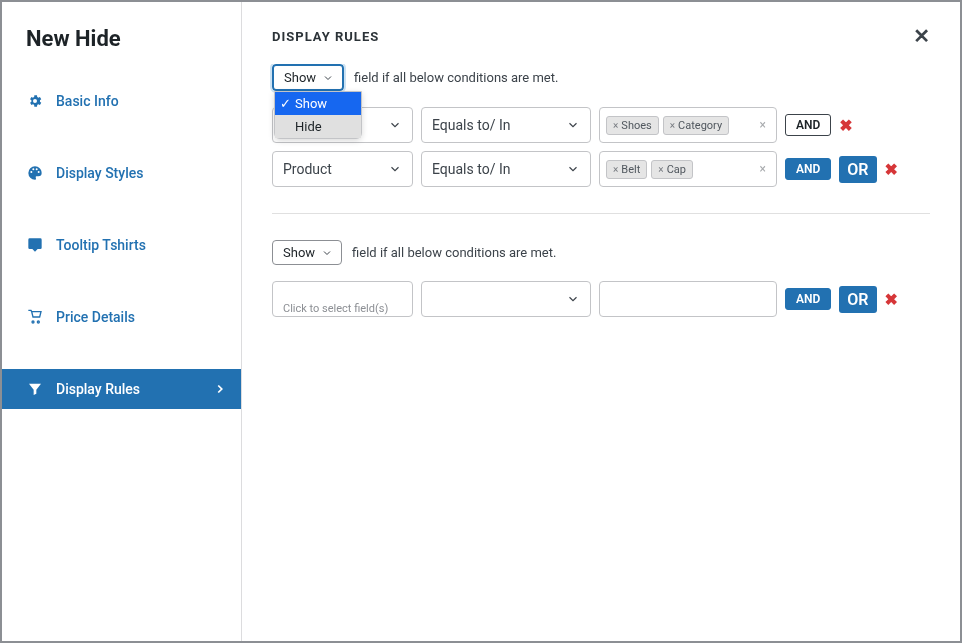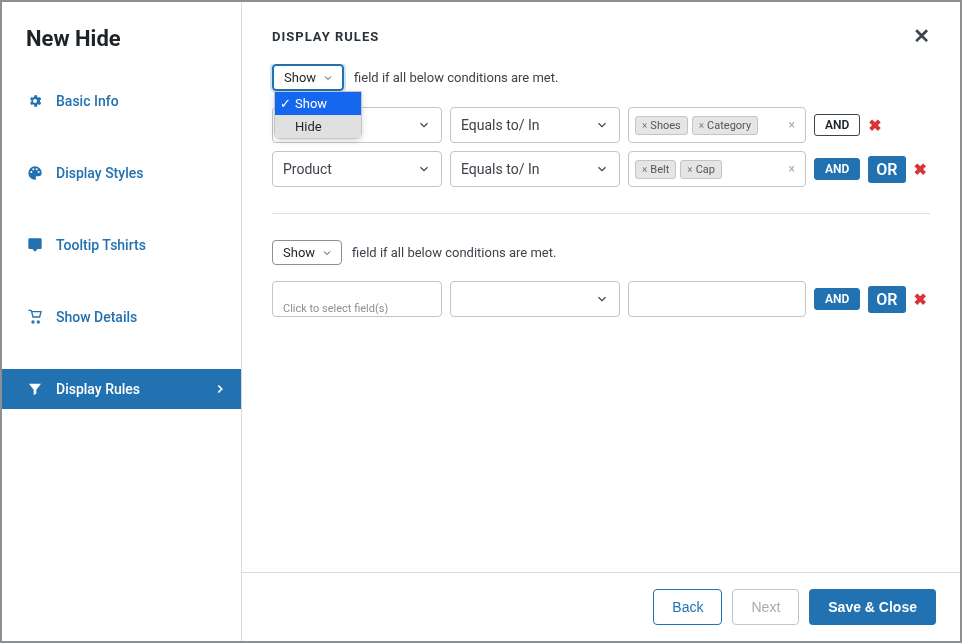--- a/index.html
+++ b/index.html
@@ -25,21 +25,21 @@
 .select-box { display: inline-flex; align-items: center; gap: 6px; border: 1px solid #8c8f94; border-radius: 4px; padding: 4px 8px 4px 10px; background: #fff; cursor: pointer; font-size: 13px; position: relative; }
 .select-box.open { border: 2px solid #2271b1; outline: 2px solid #cce2f3; }
 .select-box .caret { color: #3c434a; }
 .dropdown-menu { position: absolute; top: 100%; left: 0; width: 88px; background: #fff; border: 1px solid #c3c4c7; border-radius: 0 0 6px 6px; box-shadow: 0 2px 6px rgba(0,0,0,0.15); margin-top: 2px; z-index: 10; }
 .dropdown-item { padding: 4px 8px 4px 20px; font-size: 13px; cursor: pointer; position: relative; }
 .dropdown-item.selected { background: #1667f0; color: #fff; }
 .dropdown-item.selected::before { content: "✓"; position: absolute; left: 5px; }
 .dropdown-item.hover { background: #e0e0e0; }
 .help-text { color: #3c434a; font-size: 13px; }
 .rule-row { display: flex; align-items: center; gap: 8px; margin-bottom: 8px; }
-.field-select { border: 1px solid #c3c4c7; border-radius: 4px; background: #fff; height: 36px; padding: 0 10px; display: flex; align-items: center; justify-content: space-between; width: 170px; cursor: pointer; font-size: 14px; color: #3c434a; }
+.field-select { border: 1px solid #c3c4c7; border-radius: 4px; background: #fff; height: 36px; padding: 0 10px; display: flex; align-items: center; justify-content: space-between; width: 141px; cursor: pointer; font-size: 14px; color: #3c434a; }
 .op-select { border: 1px solid #c3c4c7; border-radius: 4px; background: #fff; height: 36px; padding: 16px 10px; display: flex; align-items: center; justify-content: space-between; width: 170px; cursor: pointer; font-size: 14px; color: #3c434a; }
 .tags-box { border: 1px solid #c3c4c7; border-radius: 4px; background: #fff; height: 36px; padding: 0 6px; display: flex; align-items: center; gap: 4px; width: 178px; }
 .tag { background: #e5e5e5; border: 1px solid #c3c4c7; border-radius: 3px; padding: 2px 6px; font-size: 11px; color: #50575e; display: inline-flex; align-items: center; gap: 3px; }
 .tag .x { color: #787c82; font-size: 10px; cursor: pointer; }
 .tags-clear { margin-left: auto; color: #a7aaad; font-size: 12px; cursor: pointer; padding-right: 4px; }
 .and-pill { border: 1px solid #3c434a; border-radius: 3px; padding: 3px 10px; font-size: 12px; font-weight: 600; cursor: pointer; background: #fff; }
 .and-pill.blue { background: #2271b1; color: #fff; border-color: #2271b1; }
 .or-pill { background: #2271b1; color: #fff; border-radius: 3px; padding: 4px 8px; font-size: 16px; font-weight: 600; cursor: pointer; }
 .row-remove { color: #d63638; font-size: 16px; font-weight: 700; cursor: pointer; }
 .divider { border-top: 1px solid #e0e0e0; margin: 20px 0 26px; }
@@ -83,21 +83,21 @@
               </svg>
           </span>
           <span>Tooltip Tshirts</span>
         </div>
         <div class="nav-item">
           <span class="icon">
             <svg width="16" height="16" viewBox="0 0 24 24" fill="currentColor">
                 <path d="M7 4h14l-2 8H9L7 4Zm0 0L6 2H2m7 16a1.5 1.5 0 1 0 0 3 1.5 1.5 0 0 0 0-3Zm8 0a1.5 1.5 0 1 0 0 3 1.5 1.5 0 0 0 0-3Z" stroke="currentColor" stroke-width="2" fill="none"></path>
               </svg>
           </span>
-          <span>Show Details</span>
+          <span>Price Details</span>
         </div>
         <div class="nav-item active">
           <span class="icon">
             <svg width="16" height="16" viewBox="0 0 24 24" fill="currentColor">
                 <path d="M3 4h18l-7 9v6l-4 2v-8L3 4Z"></path>
               </svg>
           </span>
           <span>Display Rules</span>
           <span class="chev">
             <svg width="14" height="14" viewBox="0 0 24 24" fill="none" stroke="currentColor" stroke-width="3">
@@ -236,21 +236,16 @@
               <div class="and-pill blue">AND</div>
               <div class="or-pill">OR</div>
               <div class="row-remove">
                 <span>✖</span>
               </div>
             </div>
           </div>
 
         </div>
 
-        <div class="footer">
-          <button class="btn btn-secondary">Back</button>
-          <button class="btn btn-disabled">Next</button>
-          <button class="btn btn-primary">Save &amp; Close</button>
-        </div>
       </div>
     </div>
   </div>
 </div>
 
 </body></html>

